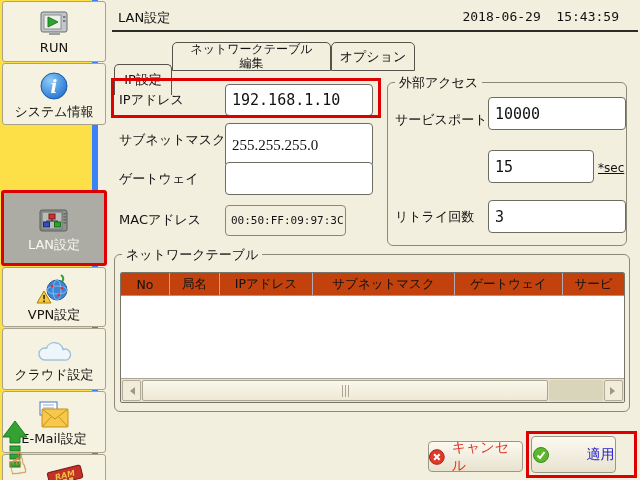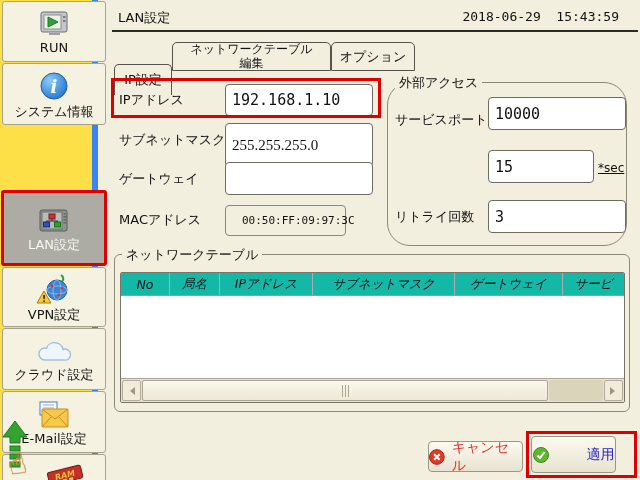--- a/index.html
+++ b/index.html
@@ -37,34 +37,34 @@
   #hl-ip { left:111px; top:78px; width:270px; height:40px; }
   #hl-apply { left:526px; top:431px; width:111px; height:47px; }
   
   .flabel { position:absolute; font-size:13px; white-space:nowrap; }
   .field { position:absolute; background:#fff; border:1px solid #6e6c60; border-radius:4px;
     font-family:"DejaVu Sans Mono", monospace; font-size:15px; color:#111;
     padding:0 6px; outline:none; }
   #mac-field { position:absolute; left:225px; top:205px; width:121px; height:31px;
     background:transparent; border:1px solid #8a8774; border-radius:4px;
     font-family:"DejaVu Sans Mono", monospace; font-size:11px;
-    display:flex; align-items:center; padding-left:16px; letter-spacing:0; }
+    display:flex; align-items:center; padding-left:5px; letter-spacing:0; }
   
   .groupbox { position:absolute; border:1px solid #8c8976; border-radius:6px; }
   .legend { position:absolute; top:-9px; left:7px; background:#f3efde; padding:0 4px;
     font-size:13px; white-space:nowrap; }
-  #group-ext { left:387px; top:82px; width:240px; height:164px;border-radius:23px; }
+  #group-ext { left:387px; top:82px; width:240px; height:164px; }
   #group-net { left:114px; top:254px; width:516px; height:158px; }
   .suffix { position:absolute; font-size:12px;text-decoration:underline; }
   
   #net-list { position:absolute; left:5px; top:17px; width:505px; height:131px;
     border:1px solid #77756a; background:#fff; display:flex; flex-direction:column;
     overflow:hidden; border-radius:2px; }
-  #net-header { display:flex; height:23px; background:#14b8a6;
-    border-bottom:1px solid #9a97a0; flex:none;font-style:italic; }
+  #net-header { display:flex; height:23px; background:#c2410c;
+    border-bottom:1px solid #9a97a0; flex:none; }
   .hcell { display:flex; align-items:center; justify-content:center;
     font-size:12.5px; white-space:nowrap; overflow:hidden; flex:none; }
   .hcell + .hcell { border-left:1px solid #aeabb5; }
   #net-body { flex:1; background:#fff; }
   #net-hscroll { flex:none; height:24px; background:#e6e2cf; border-top:1px solid #a9a695;
     display:flex; align-items:stretch; padding:1px; }
   .sbtn { width:19px; flex:none; background:#f0ecd9; border:1px solid #b1ad9a; border-radius:2px;
     display:flex; align-items:center; justify-content:center; cursor:pointer; }
   .tri-l { width:0; height:0; border:4px solid transparent; border-right:5px solid #9a978b; margin-right:2px; }
   .tri-r { width:0; height:0; border:4px solid transparent; border-left:5px solid #9a978b; margin-left:2px; }

